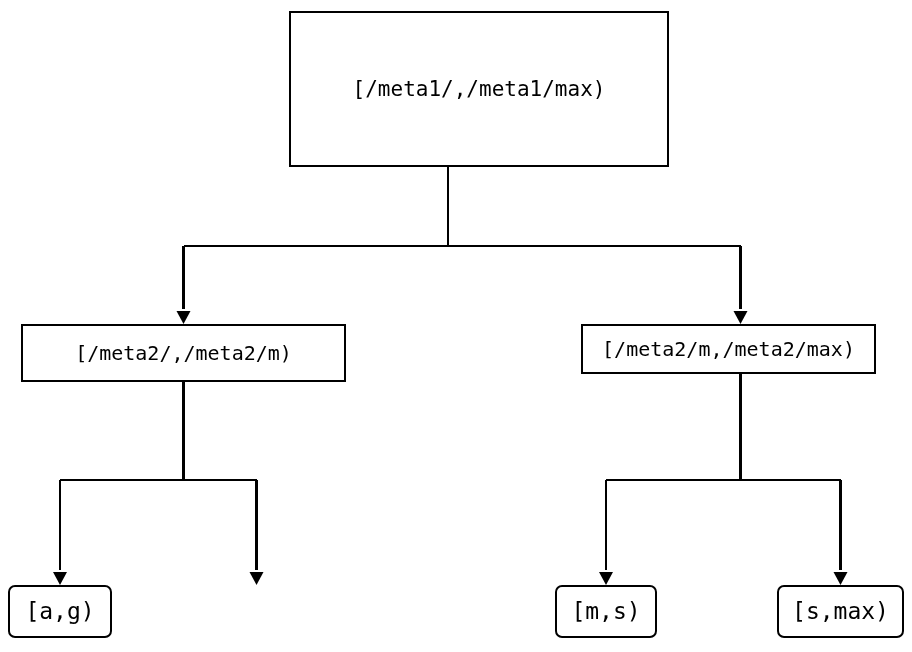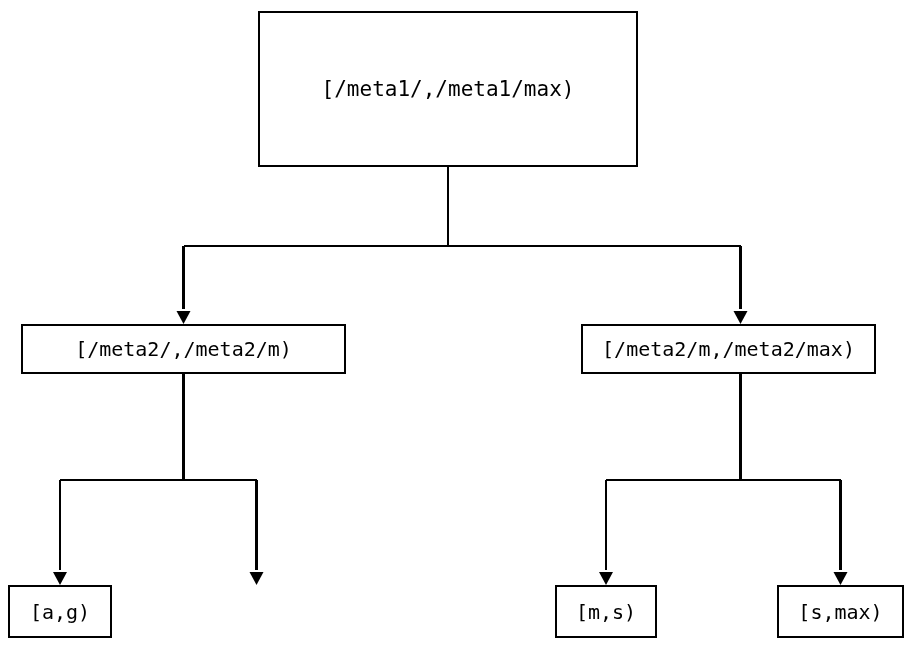--- a/index.html
+++ b/index.html
@@ -37,23 +37,23 @@
     text-align: center;
     color: #000000;
     white-space: pre;
   }
   .node-label {
     font-family: "DejaVu Sans Mono", "Liberation Mono", monospace;
     color: #000000;
     white-space: pre;
     line-height: 1;
   }
-  .node-root  { font-size: 21px; }
+  .node-root  { font-size: 21px; margin-left: 31px; }
   .node-mid   { font-size: 20px; }
-  .node-leaf  { font-size: 20px; }
+  .node-leaf  { font-size: 23px; border-radius: 7px; }
 </style>
 </head>
 <body>
 
 <div id="canvas">
 
   <svg id="edge-layer" viewBox="0 0 912 652" width="912" height="652" xmlns="http://www.w3.org/2000/svg">
       <g>
         <line x1="448" y1="167" x2="448" y2="246" stroke="#000000" stroke-width="2.4" shape-rendering="crispEdges"></line>
         <line x1="183.5" y1="246" x2="740.5" y2="246" stroke="#000000" stroke-width="2.4" shape-rendering="crispEdges"></line>
@@ -77,21 +77,21 @@
         <polygon points="599,572 613,572 606,585" fill="#000000"></polygon>
         <line x1="840.5" y1="480" x2="840.5" y2="570" stroke="#000000" stroke-width="2.4" shape-rendering="crispEdges"></line>
         <polygon points="833.5,572 847.5,572 840.5,585" fill="#000000"></polygon>
       </g>
     </svg>
 
   <div class="node node-root" id="node-root" style="left: 258px; top: 11px; width: 380px; height: 156px; border-color: rgb(0, 0, 0); color: rgb(0, 0, 0);">
     <span class="node-label">[/meta1/,/meta1/max)</span>
   </div>
 
-  <div class="node node-mid" id="node-mid-left" style="left: 21px; top: 324px; width: 325px; height: 50px; border-color: rgb(0, 0, 0); color: rgb(0, 0, 0);">
+  <div class="node node-mid" id="node-mid-left" style="left: 21px; top: 324px; width: 325px; height: 58px; border-color: rgb(0, 0, 0); color: rgb(0, 0, 0);">
     <span class="node-label">[/meta2/,/meta2/m)</span>
   </div>
 
   <div class="node node-mid" id="node-mid-right" style="left: 581px; top: 324px; width: 295px; height: 50px; border-color: rgb(0, 0, 0); color: rgb(0, 0, 0);">
     <span class="node-label">[/meta2/m,/meta2/max)</span>
   </div>
 
   <div class="node node-leaf" id="node-leaf-ag" style="left: 8px; top: 585px; width: 104px; height: 53px; border-color: rgb(0, 0, 0); color: rgb(0, 0, 0);">
     <span class="node-label">[a,g)</span>
   </div>

